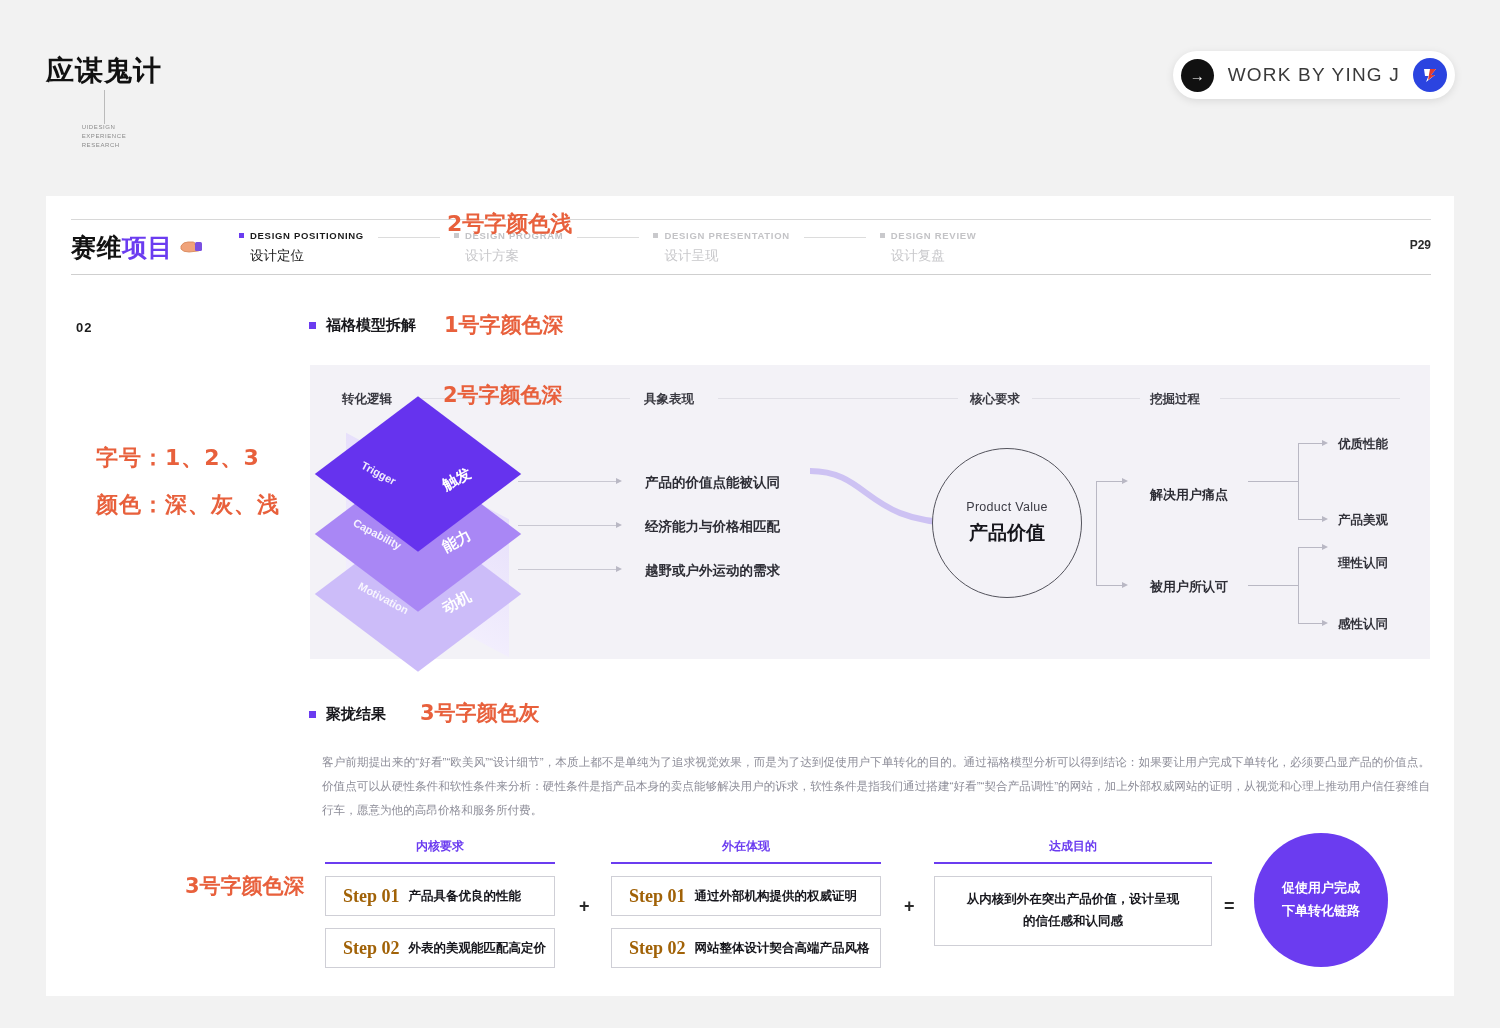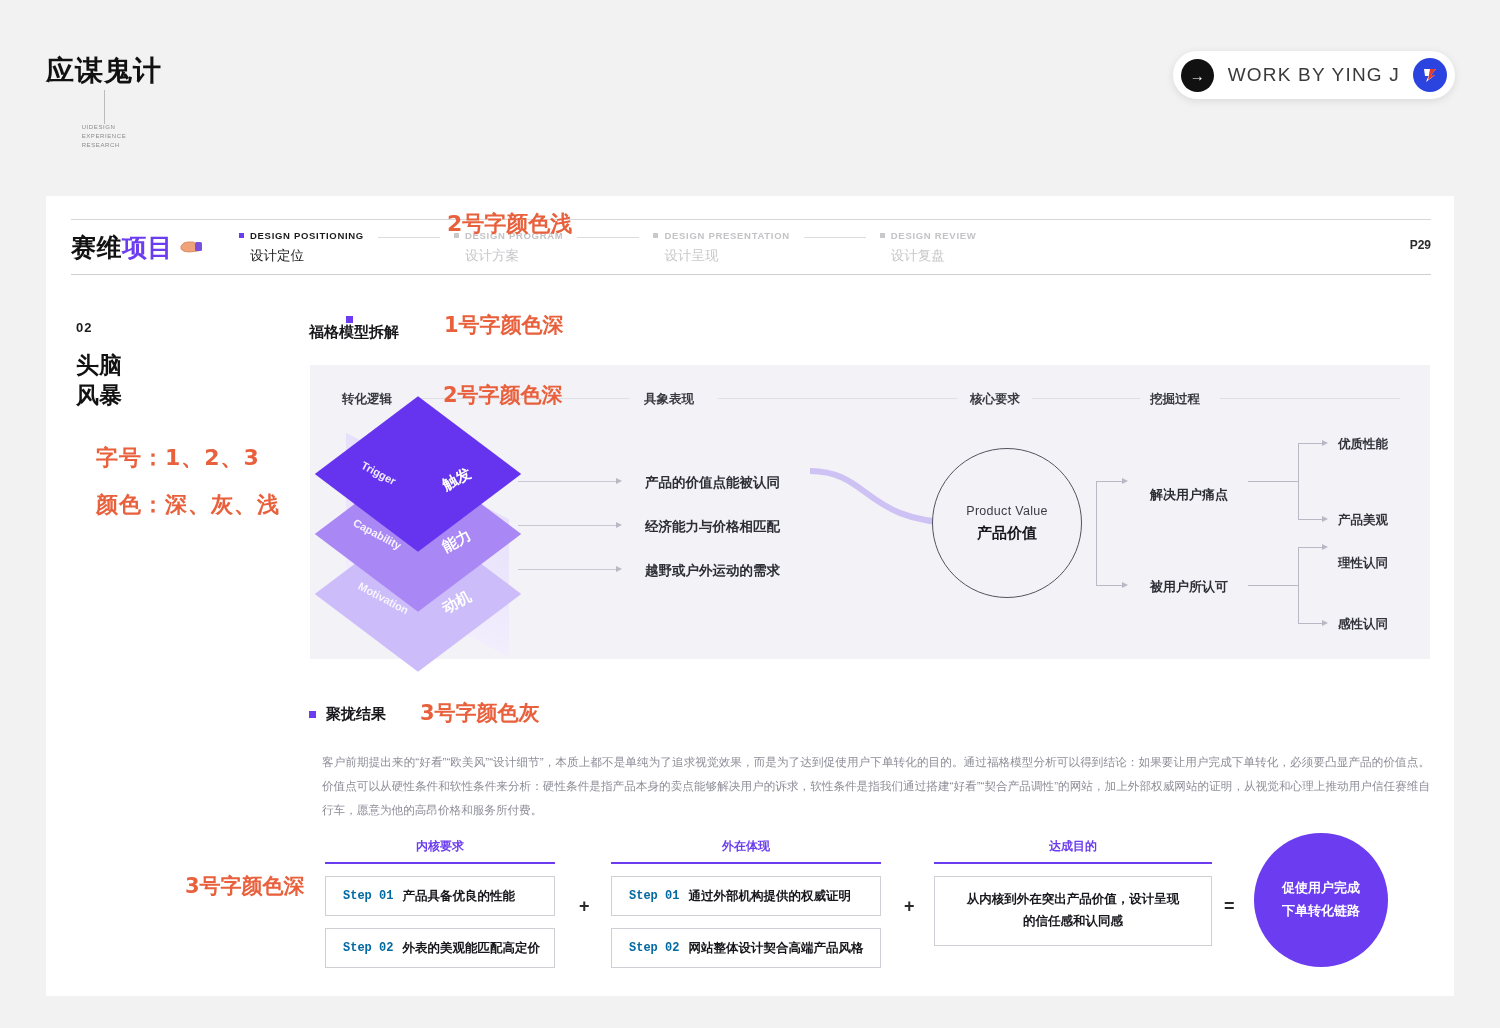--- a/index.html
+++ b/index.html
@@ -112,21 +112,21 @@
                border-top:3.5px solid transparent; border-bottom:3.5px solid transparent;
                border-left:6px solid #b9b8c4; }
   .itemtx { position:absolute; font-size:13.5px; font-weight:bold; color:#2d2d35; white-space:nowrap; }
 
   .circle {
     position:absolute; width:150px; height:150px; border-radius:50%;
     border:1px solid #53535c; display:flex; flex-direction:column;
     align-items:center; justify-content:center; background:#f3f2f7;
   }
   .c-en { font-size:12.5px; color:#3b3b44; letter-spacing:.3px; }
-  .c-cn { font-size:15px; font-weight:bold; color:#16161c; margin-top:6px;
+  .c-cn { font-size:19px; font-weight:bold; color:#16161c; margin-top:6px;
           font-family:"DejaVu Sans","Liberation Sans",sans-serif; }
 
   .tline { position:absolute; background:#b9b8c4; }
   .tnode { position:absolute; font-size:13px; font-weight:bold; color:#2d2d35; white-space:nowrap; }
   .tnode.sm { font-size:12.5px; color:#33333b; }
 
   
   .para {
     position:absolute; left:322px; top:750px; width:1108px;
     font-size:11.6px; line-height:2.06; color:#8e8e99; text-align:justify;
@@ -134,22 +134,22 @@
 
   
   .bgroup { position:absolute; }
   .g-title { font-size:12px; font-weight:bold; color:#6b3cf0; text-align:center; }
   .g-rule { height:2px; background:#6b3cf0; margin-top:7px; }
   .g-box {
     border:1px solid #cfcfd6; background:#fff; height:40px;
     display:flex; align-items:center; padding-left:17px; margin-top:12px;
   }
   .g-box.tall { height:70px; justify-content:center; padding:0 22px; text-align:center; }
-  .step-k { font-size:12px; font-weight:bold; color:#0369a1; margin-right:9px; white-space:nowrap;
-            font-family:Liberation Mono, monospace; }
+  .step-k { font-size:18px; font-weight:bold; color:#a16207; margin-right:9px; white-space:nowrap;
+            font-family:Liberation Serif, serif; }
   .step-v { font-size:12.5px; font-weight:bold; color:#16161c; white-space:nowrap; }
   .box-multi { font-size:12.5px; font-weight:bold; color:#16161c; line-height:1.75; }
 
   .op { position:absolute; font-size:18px; color:#2a2a2a; font-weight:bold; }
 
   .endcircle {
     position:absolute; width:134px; height:134px; border-radius:50%;
     background:#6b3cf0; color:#fff; display:flex; align-items:center; justify-content:center;
     text-align:center; font-size:13px; font-weight:bold; line-height:1.75;
     font-family:"DejaVu Sans","Liberation Sans",sans-serif;
@@ -230,27 +230,23 @@
         </div>
       </div>
 
       <div class="page-no">P29</div>
     </div>
     <div class="hr-bot"></div>
   </div>
 
   <div class="leftcol" style="left:30px; top:124px;">
     <div class="num02">02</div>
-    <div class="bigcn">
-      <div>头脑</div>
-      <div>风暴</div>
-    </div>
-  </div>
-
-  <div class="sec" style="left:263px; top:120px;flex-direction:column;">
+  </div>
+
+  <div class="sec" style="left:263px; top:120px;">
     <span class="sec-sq"></span>
     <span class="sec-tx">福格模型拆解</span>
   </div>
   <div class="sec" style="left:263px; top:509px;">
     <span class="sec-sq"></span>
     <span class="sec-tx">聚拢结果</span>
   </div>
 
   <div class="panel" style="left:264px; top:169px;">
 

